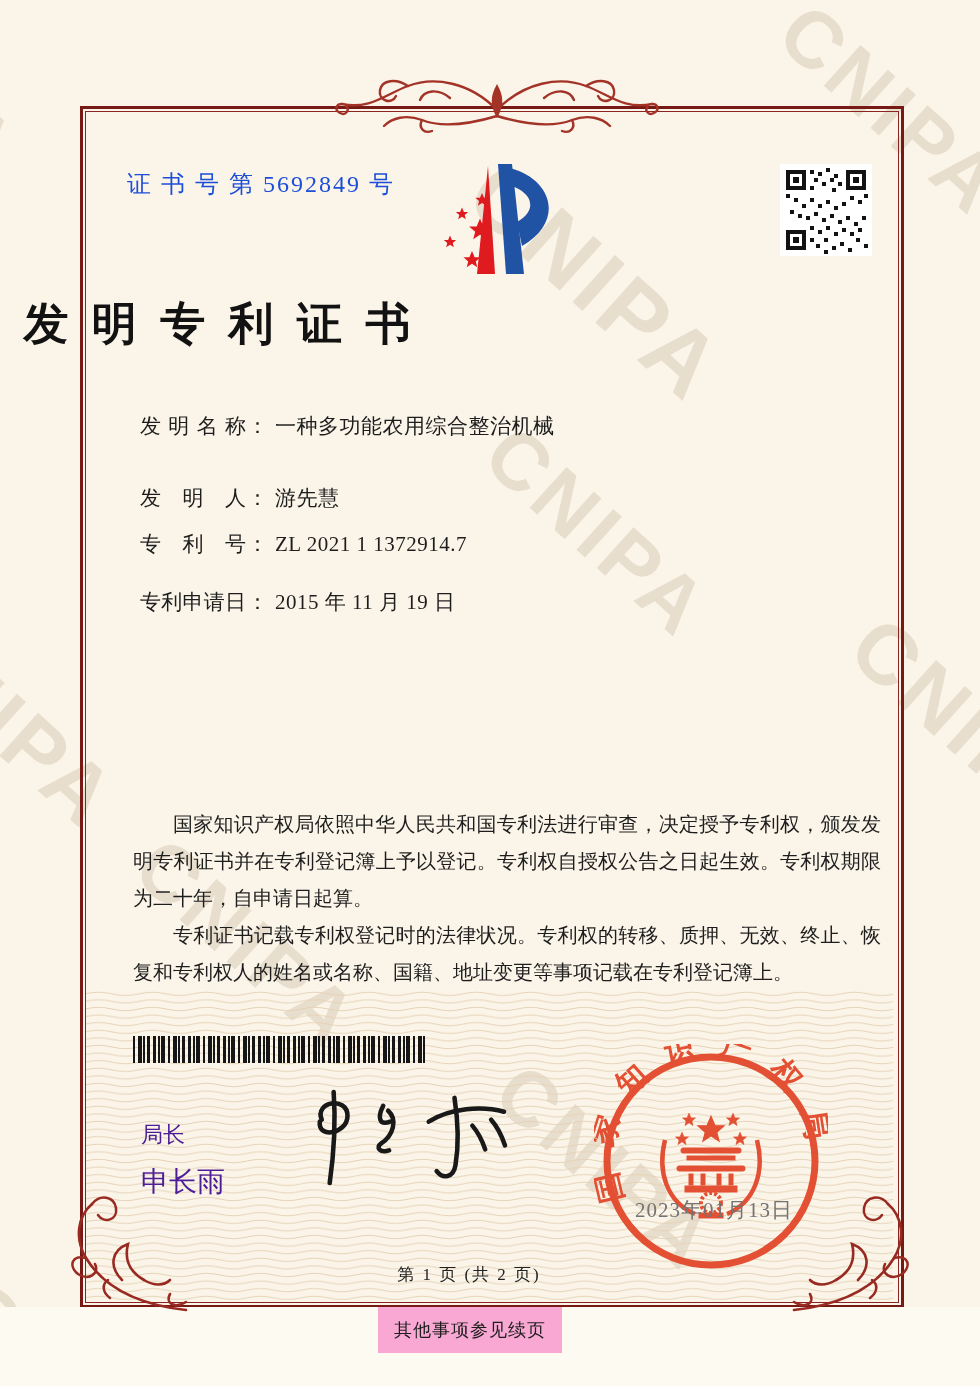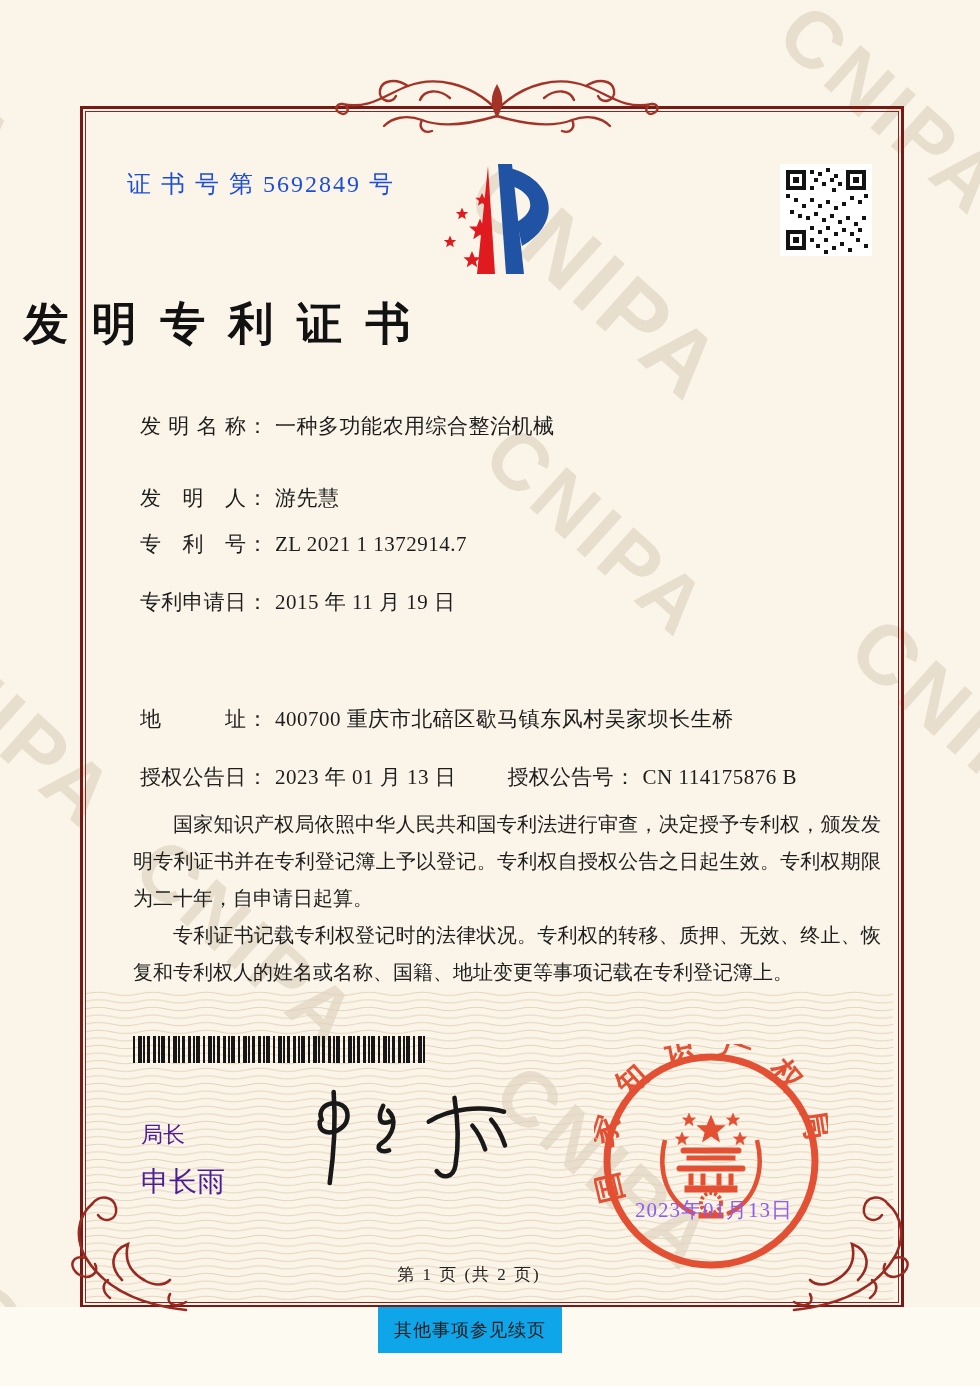--- a/index.html
+++ b/index.html
@@ -53,26 +53,26 @@
   .barcode{position:absolute;left:133px;top:1036px;width:292px;height:27px;z-index:3;
      background:repeating-linear-gradient(90deg,#161616 0 2px,transparent 2px 5px),
                 repeating-linear-gradient(90deg,#161616 0 2px,transparent 2px 7px);}
 
   .signer-title{position:absolute;left:141px;top:1120px;font-size:22px;color:#4c1d95;z-index:3;font-family:Liberation Mono, monospace;}
   .signer-name{position:absolute;left:141px;top:1163px;font-size:28px;color:#4c1d95;z-index:3;}
   .sig{position:absolute;left:288px;top:1086px;width:228px;height:104px;z-index:3;}
 
   .seal{position:absolute;left:594px;top:1044px;width:234px;height:234px;z-index:4;opacity:.95;}
   .seal-date{position:absolute;left:608px;top:1196px;width:212px;text-align:center;font-size:21px;
-             letter-spacing:1px;color:#8b5cf6;z-index:5;}
+             letter-spacing:1px;color:#737373;z-index:5;}
 
   .page-info{position:absolute;left:0;top:1263px;width:938px;text-align:center;font-size:17px;
              letter-spacing:2px;color:#222;z-index:3;}
 
-  .footer-note{position:absolute;left:378px;top:1307px;width:184px;height:46px;background:#0ea5e9;
+  .footer-note{position:absolute;left:378px;top:1307px;width:184px;height:46px;background:#f9a8d4;
                display:flex;align-items:center;justify-content:center;font-size:18px;
                letter-spacing:1px;color:#1d1d1d;z-index:3;}
 
   .ornament-top{position:absolute;left:330px;top:58px;width:334px;height:84px;z-index:3;}
   .corner{position:absolute;width:134px;height:134px;z-index:3;}
   .corner-bl{left:58px;top:1182px;}
   .corner-br{left:788px;top:1182px;transform:scaleX(-1);}
 </style>
 </head>
 <body>
@@ -186,31 +186,20 @@
     <span class="flabel">发 明 名 称</span><span class="fcolon">：</span><span class="fvalue">一种多功能农用综合整治机械</span>
   </div>
   <div class="row r2">
     <span class="flabel">发 明 人</span><span class="fcolon">：</span><span class="fvalue">游先慧</span>
   </div>
   <div class="row r3">
     <span class="flabel">专 利 号</span><span class="fcolon">：</span><span class="fvalue">ZL 2021 1 1372914.7</span>
   </div>
   <div class="row r4">
     <span class="flabel">专利申请日</span><span class="fcolon">：</span><span class="fvalue">2015 年 11 月 19 日</span>
-  </div>
-  <div class="row r6">
-    <span class="flabel">地 址</span><span class="fcolon">：</span><span class="fvalue">400700  重庆市北碚区歇马镇东风村吴家坝长生桥</span>
-  </div>
-  <div class="row r7">
-    <span>
-      <span class="flabel">授权公告日</span><span class="fcolon">：</span><span class="fvalue">2023 年 01 月 13 日</span>
-    </span>
-    <span class="grant-pair2">
-      <span class="flabel">授权公告号</span><span class="fcolon">：</span><span class="fvalue">CN 114175876 B</span>
-    </span>
   </div>
 
   <div class="body-text">
     <p>国家知识产权局依照中华人民共和国专利法进行审查，决定授予专利权，颁发发明专利证书并在专利登记簿上予以登记。专利权自授权公告之日起生效。专利权期限为二十年，自申请日起算。</p>
     <p>专利证书记载专利权登记时的法律状况。专利权的转移、质押、无效、终止、恢复和专利权人的姓名或名称、国籍、地址变更等事项记载在专利登记簿上。</p>
   </div>
 
   <div class="barcode"></div>
 
   <div class="signer-title">局长</div>

